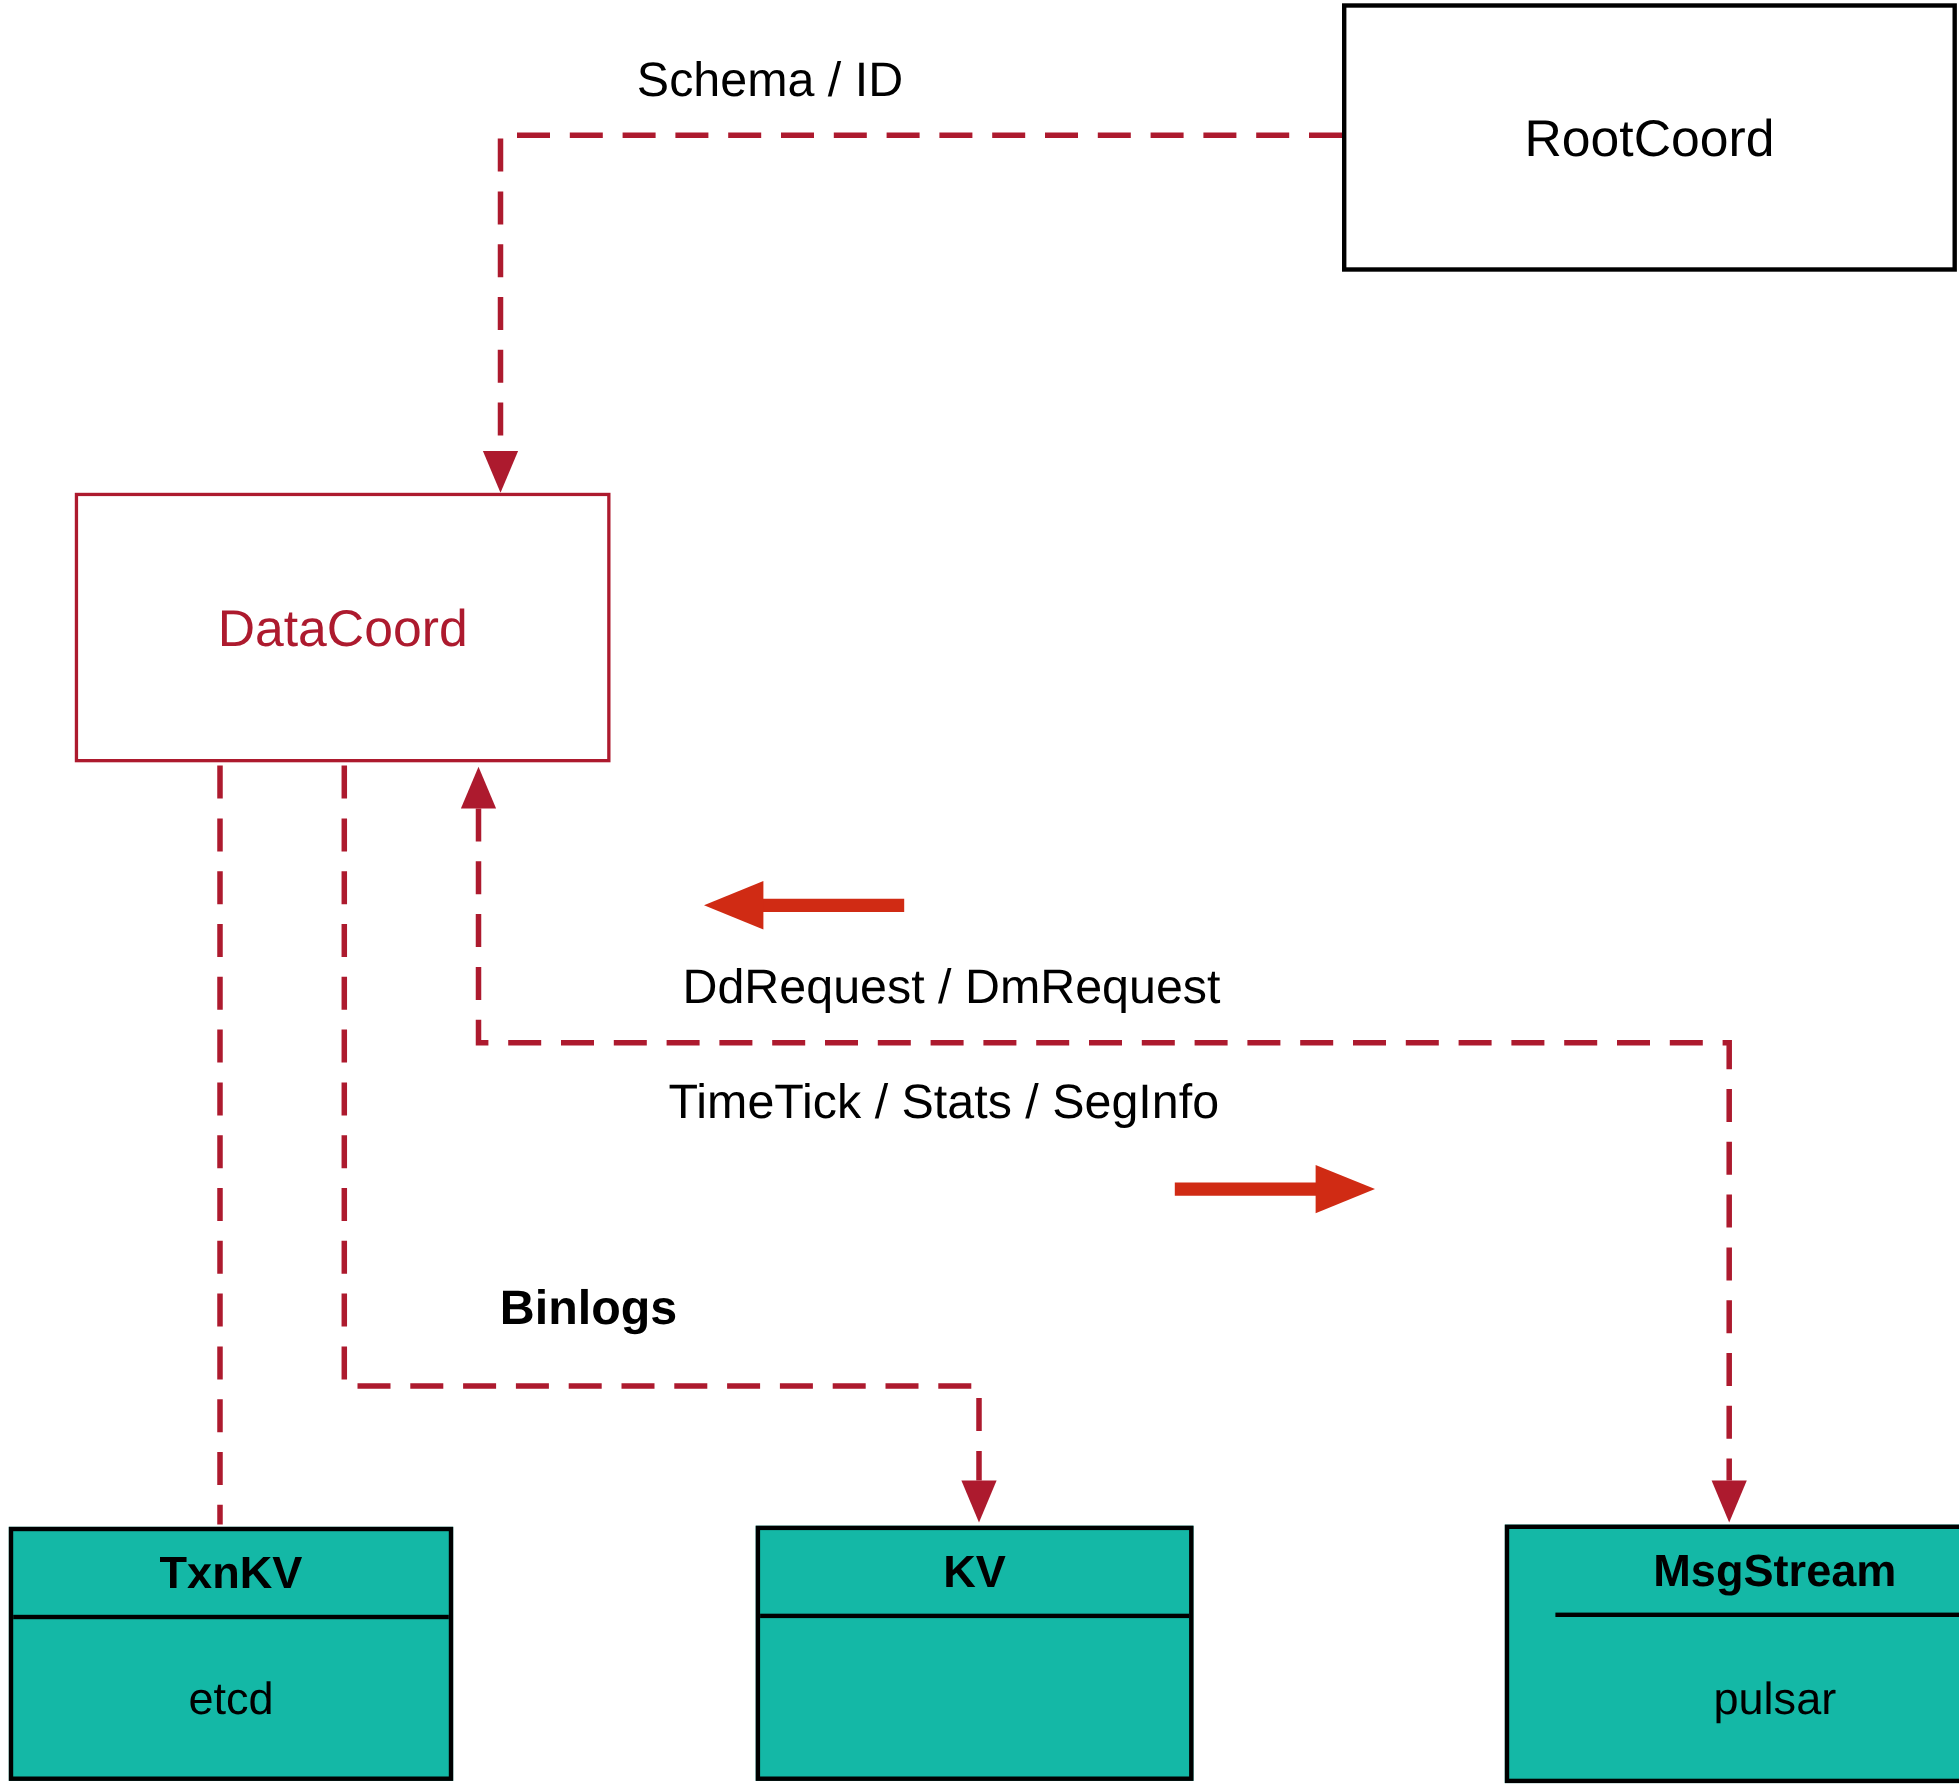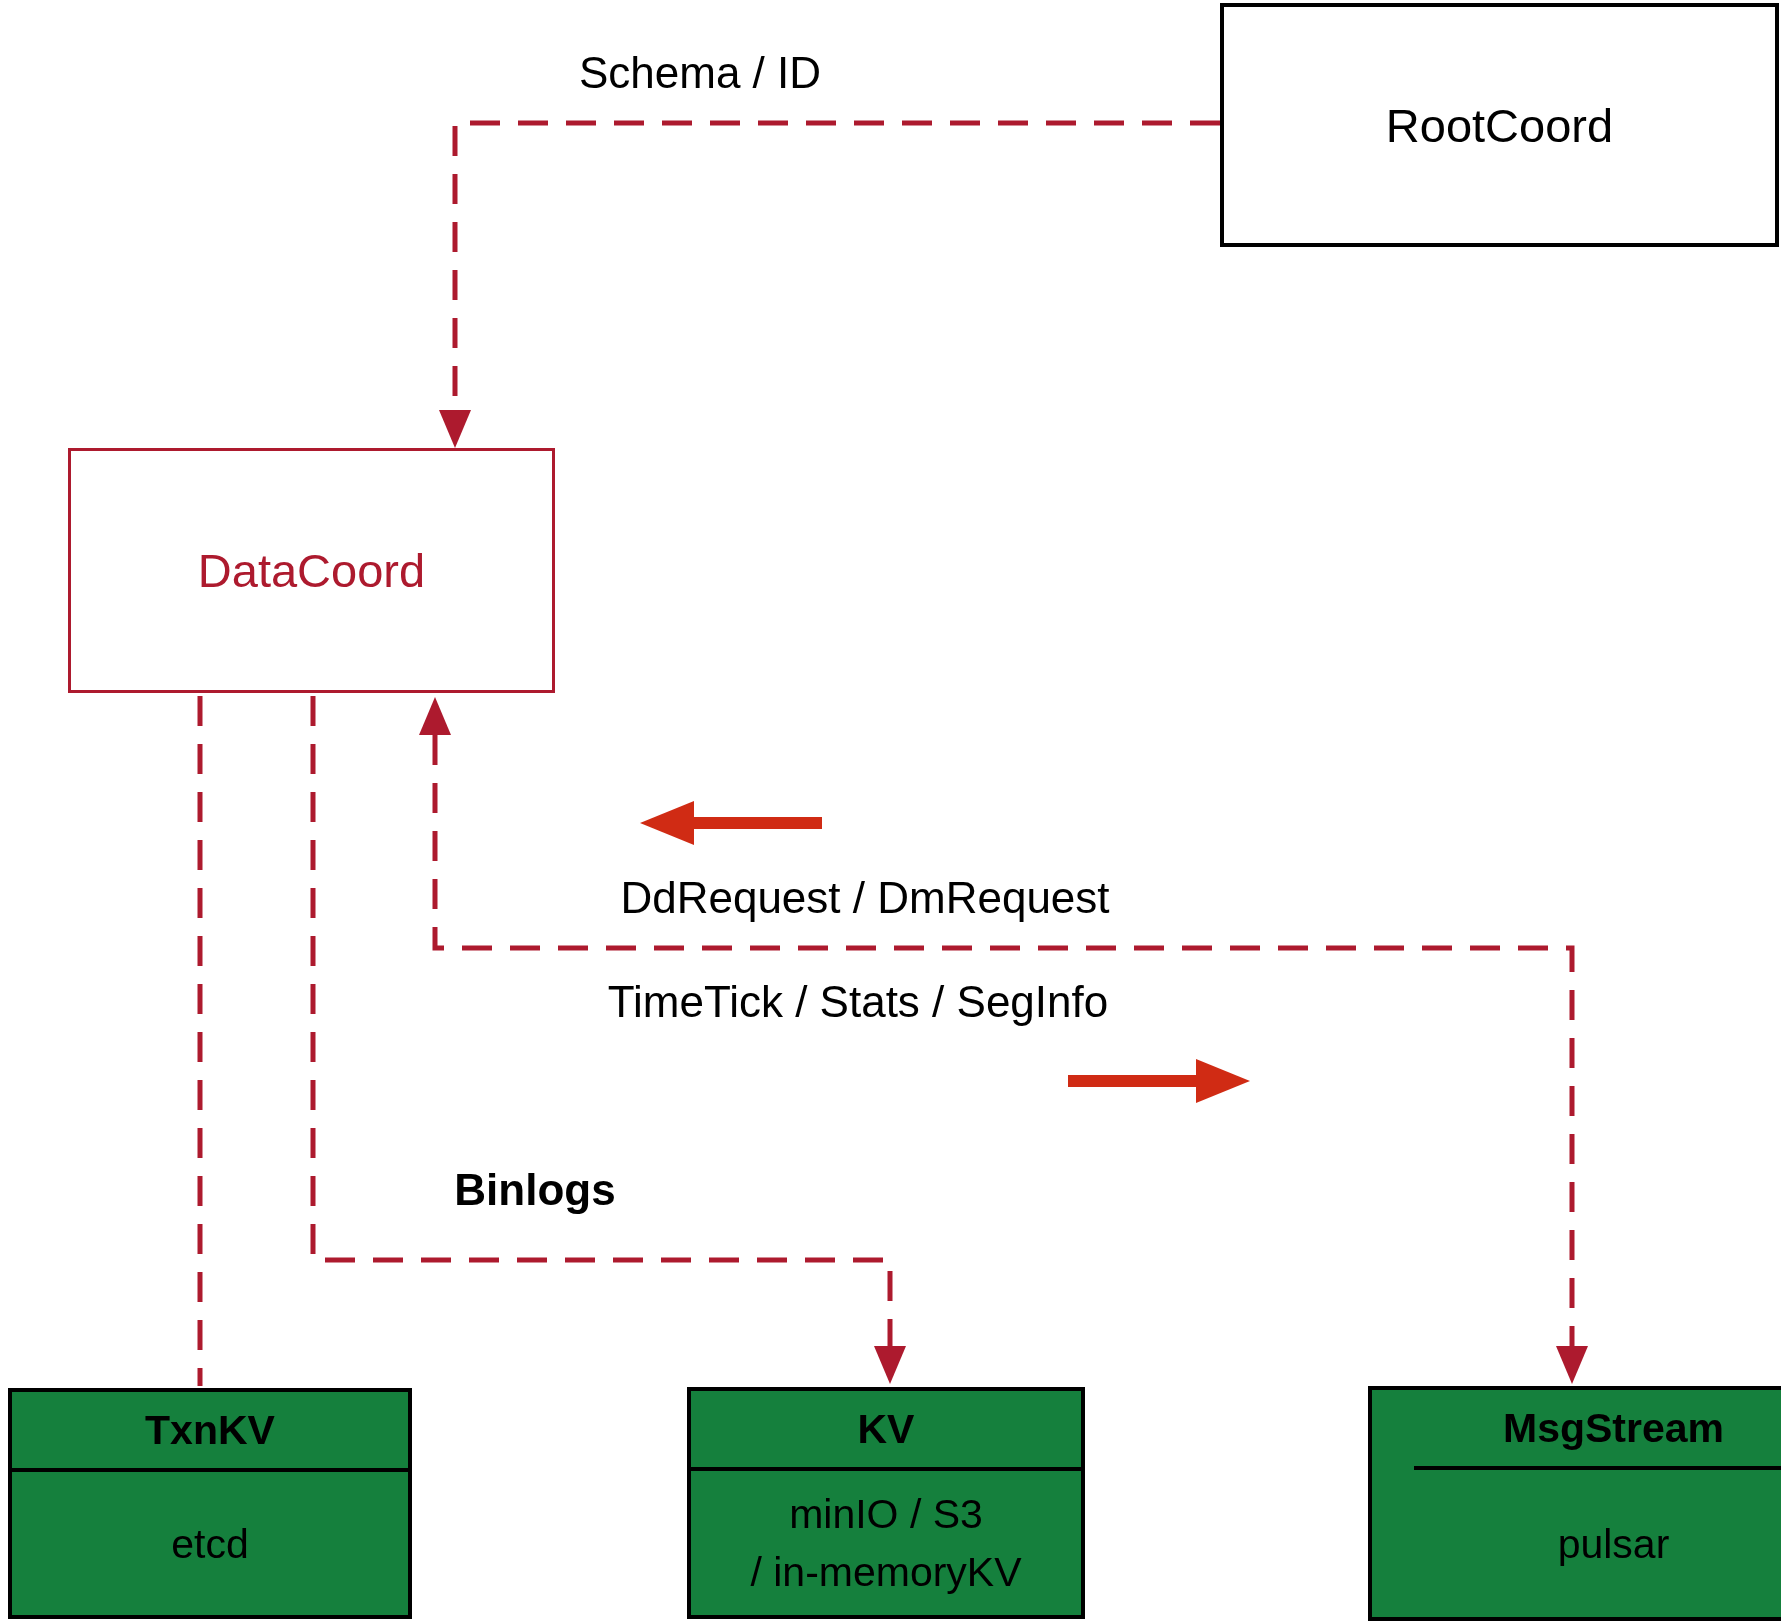--- a/index.html
+++ b/index.html
@@ -71,21 +71,21 @@
     display: flex;
     align-items: center;
     justify-content: center;
     text-align: right;
   }
   .node-table {
     position: absolute;
     border: 4px solid var(--box-border-black, #000000);
     display: flex;
     flex-direction: column;
-    background: #15803d;
+    background: #14b8a6;
   }
   #box-txnkv    { left: 8px;    top: 1388px; width: 396px; height: 223px; }
   #box-kv       { left: 687px;  top: 1387px; width: 390px; height: 224px; }
   #box-msgstream{ left: 1368px; top: 1386px; width: 399px; height: 227px; padding-left: 42px; }
   .node-header {
     height: 76px;
     border-bottom: 4px solid var(--box-border-black, #000000);
     display: flex;
     align-items: center;
     justify-content: center;
@@ -152,24 +152,20 @@
 
   <div class="node-table" id="box-txnkv">
     <div class="node-header">TxnKV</div>
     <div class="node-body">
       <span>etcd</span>
     </div>
   </div>
 
   <div class="node-table" id="box-kv">
     <div class="node-header">KV</div>
-    <div class="node-body">
-      <span>minIO / S3</span>
-      <span>/ in-memoryKV</span>
-    </div>
   </div>
 
   <div class="node-table" id="box-msgstream">
     <div class="node-header">MsgStream</div>
     <div class="node-body">
       <span>pulsar</span>
     </div>
   </div>
 
   <div class="edge-label" id="label-schema-id">Schema / ID</div>

